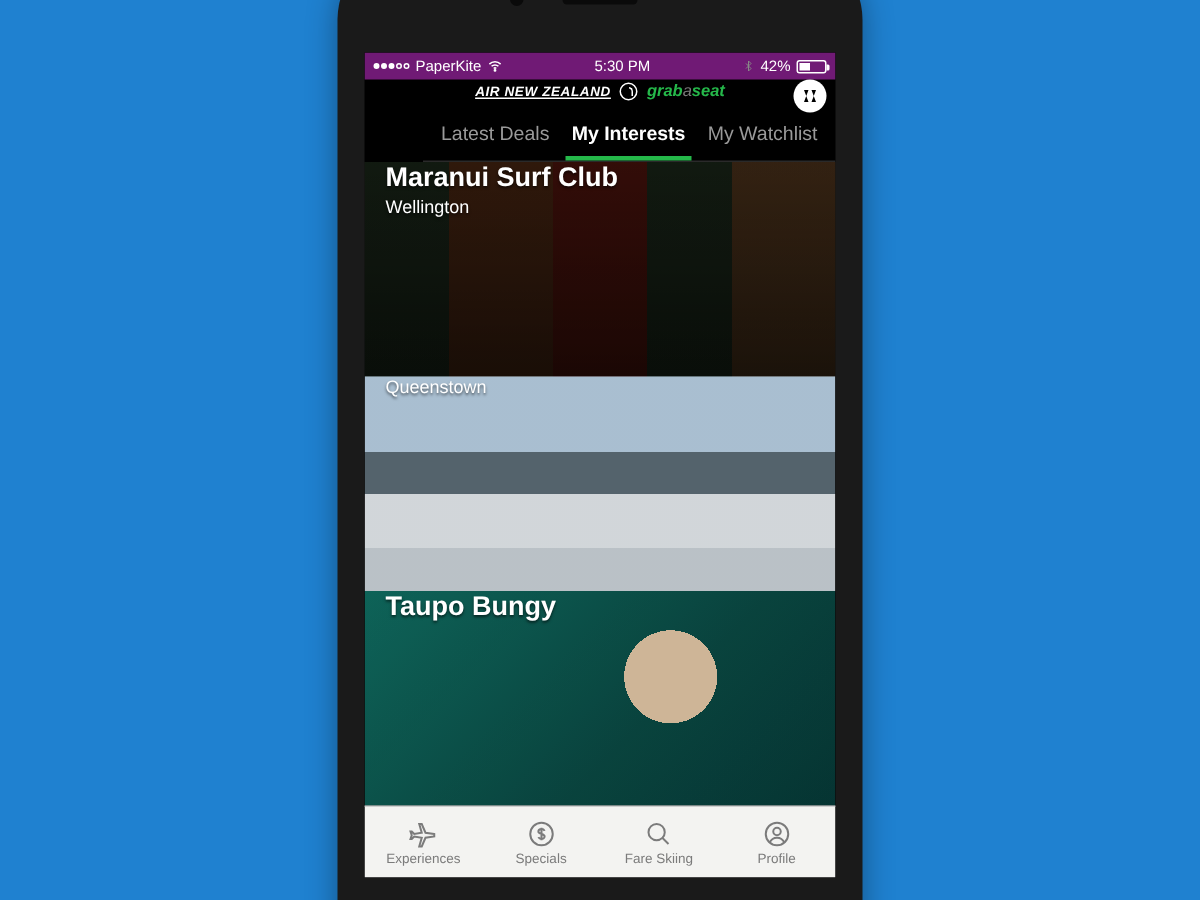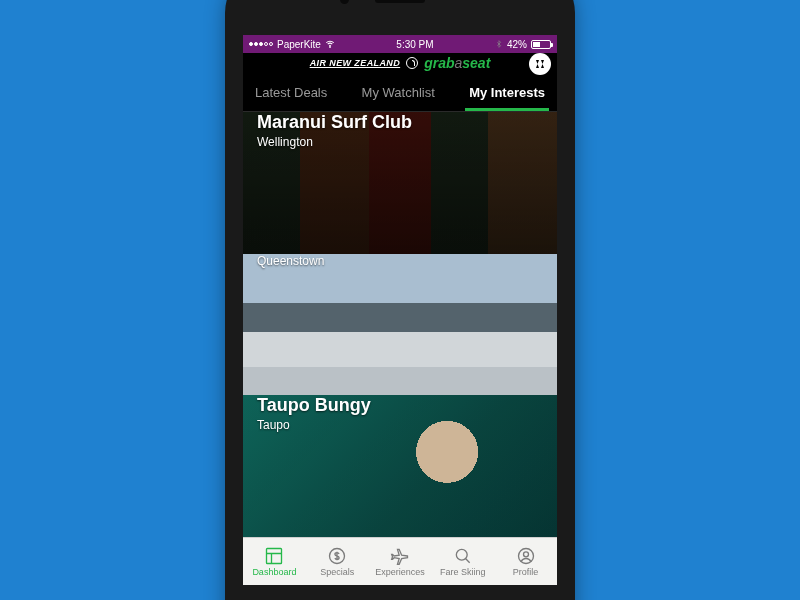--- a/index.html
+++ b/index.html
@@ -54,33 +54,34 @@
   .bt { width:8px; height:10px; }
   .appheader {
     display:flex; align-items:center; justify-content:center;
     gap:6px; padding:2px 0 4px 0;
     color:#fff; font-size:10px;
     position:relative;
   }
   .appheader .brand1 { letter-spacing:0.4px; font-style:italic; font-weight:600; font-size:9px;text-decoration:underline; }
   .appheader .koru { width:12px; height:12px; border:1px solid #fff; border-radius:50%; position:relative; }
   .appheader .koru::after { content:""; position:absolute; inset:2px 2px 2px 5px; border:1px solid #fff; border-left:none; border-bottom:none; border-radius:0 6px 0 0;}
-  .appheader .brand2 { font-weight:700; font-size:14px; font-style:italic;}
+  .appheader .brand2 { font-weight:700; font-size:11px; font-style:italic;}
   .appheader .brand2 .g1 { color:#25b84a; }
   .appheader .brand2 .ga { color:#7a7a7a; font-weight:400;}
   .appheader .brand2 .g2 { color:#25b84a; }
   .appheader .rbtn {
     position:absolute; right:6px; top:0;
     width:22px; height:22px; background:#fff; border-radius:50%;
     display:flex; align-items:center; justify-content:center;
   }
   .tabs {
     display:flex; justify-content:space-between;
     padding: 4px 8px 0 8px;
     border-bottom:1px solid #2a2a2a;
+    margin-left:39px;
   }
   .tab {
     color:#9a9a9a; font-size:13px; padding:6px 4px 8px 4px;
     border-bottom:3px solid transparent;
   }
   .tab.active { color:#fff; font-weight:600; border-bottom-color:#25b84a; }
   .content { flex:1; overflow:hidden; display:flex; flex-direction:column; }
   .card {
     flex:1; position:relative; color:#fff;
     display:flex; flex-direction:column; justify-content:flex-start;
@@ -166,58 +167,50 @@
       </span>
       <span class="rbtn">
         <svg width="12" height="12" viewBox="0 0 24 24" fill="#000">
             <path d="M4 4h6l-3 8 3 8H4l3-8z M14 4h6l-3 8 3 8h-6l3-8z"></path>
           </svg>
       </span>
     </div>
 
     <div class="tabs">
       <div class="tab">Latest Deals</div>
+      <div class="tab active">My Interests</div>
       <div class="tab">My Watchlist</div>
-      <div class="tab active">My Interests</div>
     </div>
 
     <div class="content">
       <div class="card" id="card-0">
         <h2>Maranui Surf Club</h2>
         <div class="sub">Wellington</div>
       </div>
       <div class="card" id="card-1">
         <div class="sub">Queenstown</div>
       </div>
       <div class="card" id="card-2">
         <h2>Taupo Bungy</h2>
-        <div class="sub">Taupo</div>
       </div>
     </div>
 
     <div class="tabbar">
-      <div class="titem active">
-        <svg viewBox="0 0 24 24" fill="none" stroke="currentColor" stroke-width="1.6">
-            <rect x="3" y="3" width="18" height="18" rx="1"></rect>
-            <path d="M3 9h18M9 9v12"></path>
-          </svg>
-        <span>Dashboard</span>
+      <div class="titem">
+        <svg viewBox="0 0 24 24" fill="none" stroke="currentColor" stroke-width="1.6">
+            <path d="M21 12l-7-1-3-7h-2l2 7-6 1-2-2H2l1 3-1 3h1l2-2 6 1-2 7h2l3-7 7-1v-2z"></path>
+          </svg>
+        <span>Experiences</span>
       </div>
       <div class="titem">
         <svg viewBox="0 0 24 24" fill="none" stroke="currentColor" stroke-width="1.6">
             <circle cx="12" cy="12" r="9"></circle>
             <path d="M14.5 9.5c-.5-1-1.5-1.5-2.5-1.5-1.4 0-2.5.9-2.5 2s1 1.6 2.5 2 2.5 1 2.5 2-1.1 2-2.5 2c-1 0-2-.5-2.5-1.5M12 7v10"></path>
           </svg>
         <span>Specials</span>
-      </div>
-      <div class="titem">
-        <svg viewBox="0 0 24 24" fill="none" stroke="currentColor" stroke-width="1.6">
-            <path d="M21 12l-7-1-3-7h-2l2 7-6 1-2-2H2l1 3-1 3h1l2-2 6 1-2 7h2l3-7 7-1v-2z"></path>
-          </svg>
-        <span>Experiences</span>
       </div>
       <div class="titem">
         <svg viewBox="0 0 24 24" fill="none" stroke="currentColor" stroke-width="1.6">
             <circle cx="10.5" cy="10.5" r="6.5"></circle>
             <path d="M20 20l-5-5"></path>
           </svg>
         <span>Fare Skiing</span>
       </div>
       <div class="titem">
         <svg viewBox="0 0 24 24" fill="none" stroke="currentColor" stroke-width="1.6">

